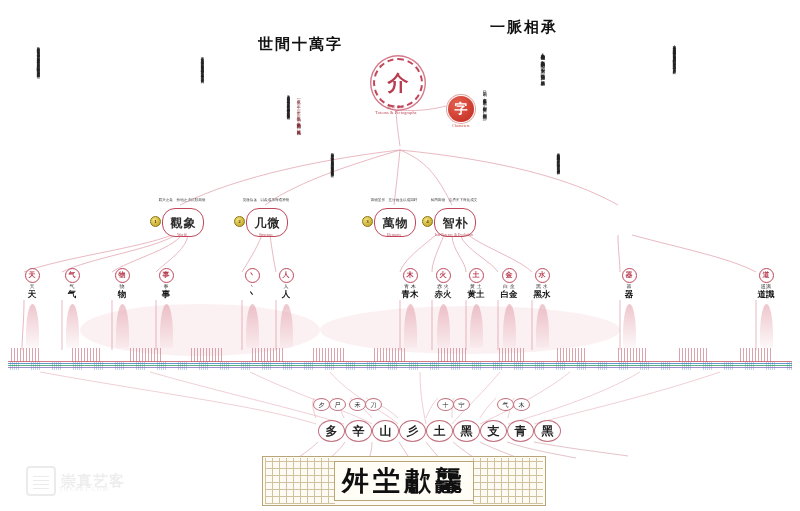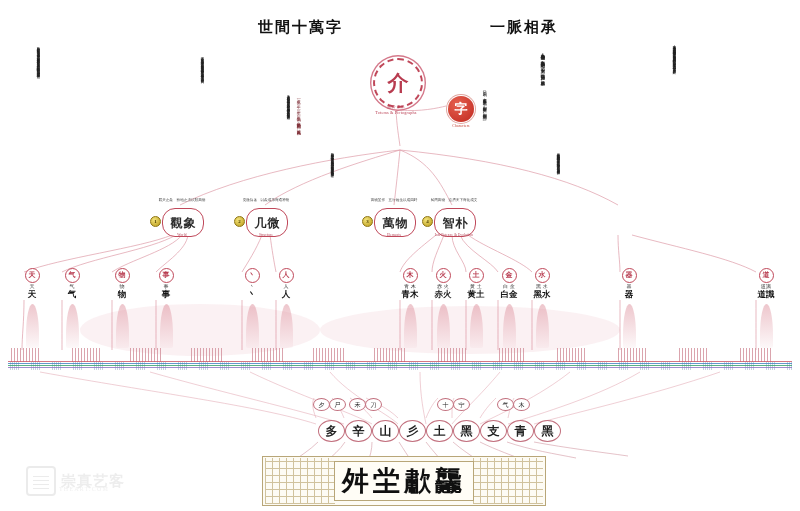--- a/index.html
+++ b/index.html
@@ -2,21 +2,21 @@
 <html><head>
 <meta charset="utf-8">
 <style>
   html,body{margin:0;padding:0;background:#fff;}
   body{width:800px;height:511px;overflow:hidden;position:relative;
        font-family:"Liberation Serif","DejaVu Serif",serif;color:#1a1a1a;}
   #stage{position:absolute;inset:0;width:800px;height:511px;background:#ffffff;}
 
   
   .hdr-left,.hdr-right{position:absolute;top:18px;font-size:15px;font-weight:700;letter-spacing:2px;color:#111;}
-  .hdr-left{left:258px;}
+  .hdr-left{left:258px;margin-top:17px;}
   .hdr-right{left:490px;}
   .title-wrap{position:absolute;left:0;right:0;top:6px;text-align:center;}
   .title-main{font-size:19px;font-weight:700;letter-spacing:1px;color:#141414;line-height:1.15;}
   .title-sub{font-size:10.5px;font-weight:700;letter-spacing:.5px;color:#222;margin-top:1px;}
   .title-sub2{font-size:6px;color:#333;margin-top:2px;letter-spacing:.3px;}
   .title-en{font-size:5.5px;color:#444;letter-spacing:.4px;margin-top:1px;
             font-family:"Liberation Serif",serif;}
 
   
   .vcol{position:absolute;writing-mode:vertical-rl;text-orientation:upright;

